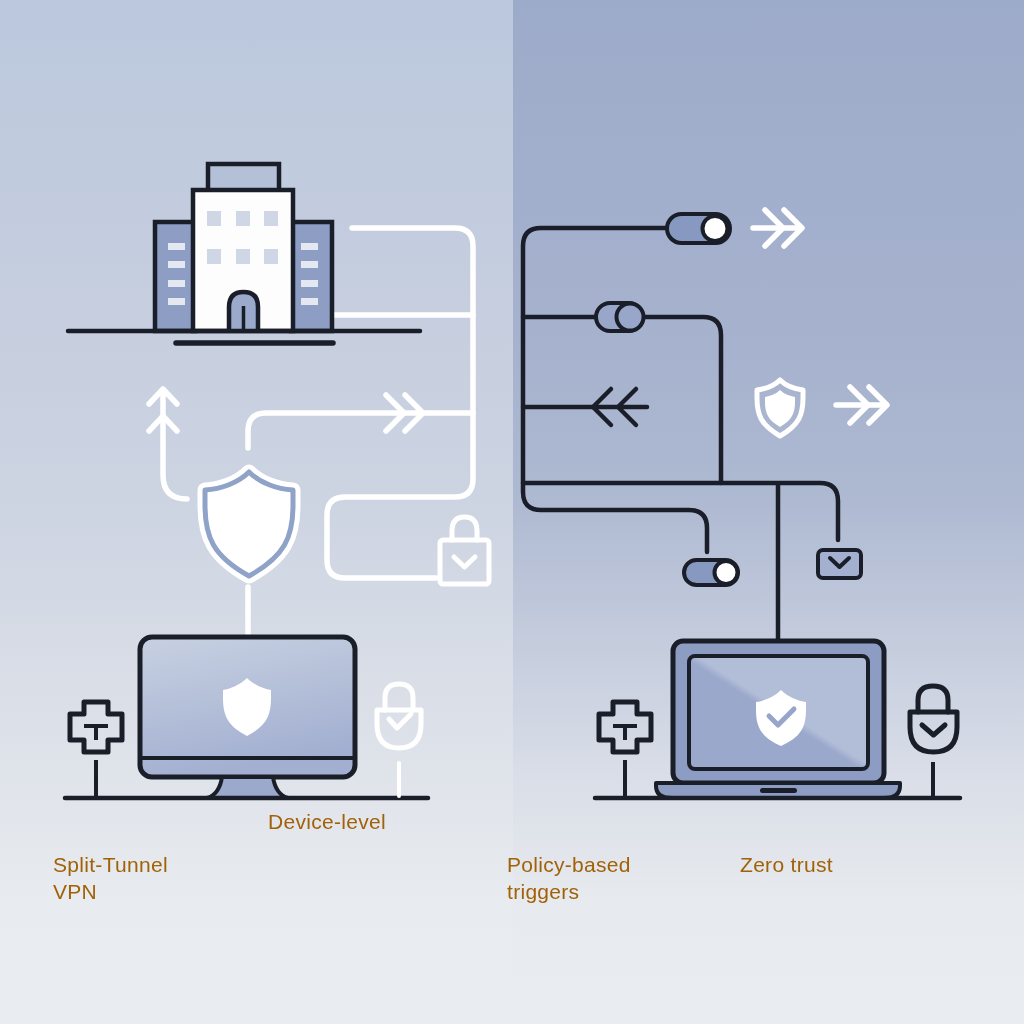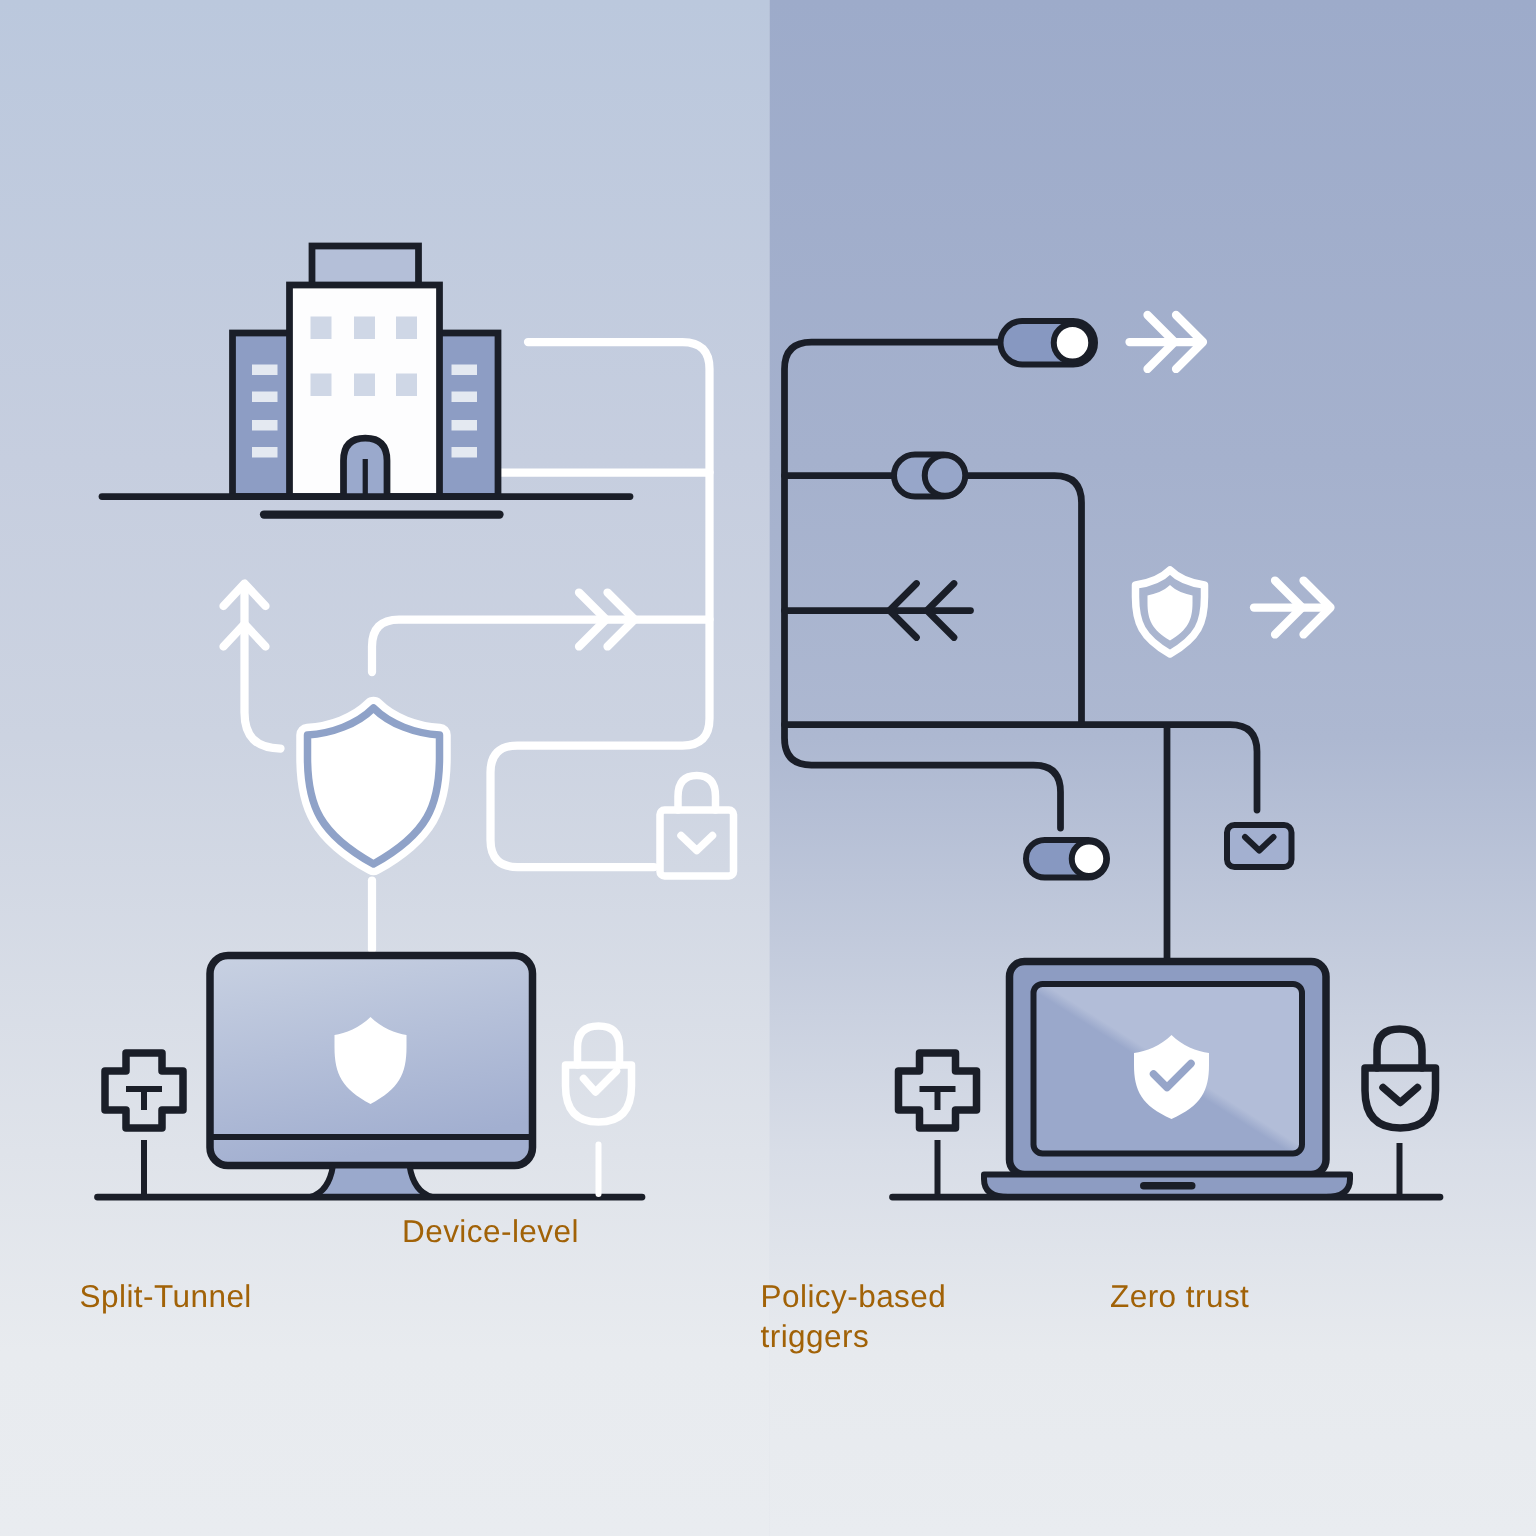--- a/index.html
+++ b/index.html
@@ -195,20 +195,21 @@
     <g fill="none" stroke="#1a1e28" stroke-width="5" stroke-linecap="round" stroke-linejoin="round">
       <path d="M918,712 V700 Q918,686 933,686 Q948,686 948,700 V712"></path>
       <path d="M910,712 H957 V727 Q957,752 933.5,752 Q910,752 910,727 Z"></path>
       <path d="M922,725 L933.5,735 L945,725"></path>
     </g>
     <path d="M933,762 V798" stroke="#1a1e28" stroke-width="4"></path>
   </svg>
 
   <div class="label" style="left:53px; top:851px;">
     <span>Split-Tunnel</span>
+    <span>VPN</span>
   </div>
   <div class="label" style="left:268px; top:808px;">
     <span>Device-level</span>
   </div>
   <div class="label" style="left:740px; top:851px;">
     <span>Zero trust</span>
   </div>
   <div class="label" style="left:507px; top:851px;">
     <span>Policy-based</span>
     <span>triggers</span>

